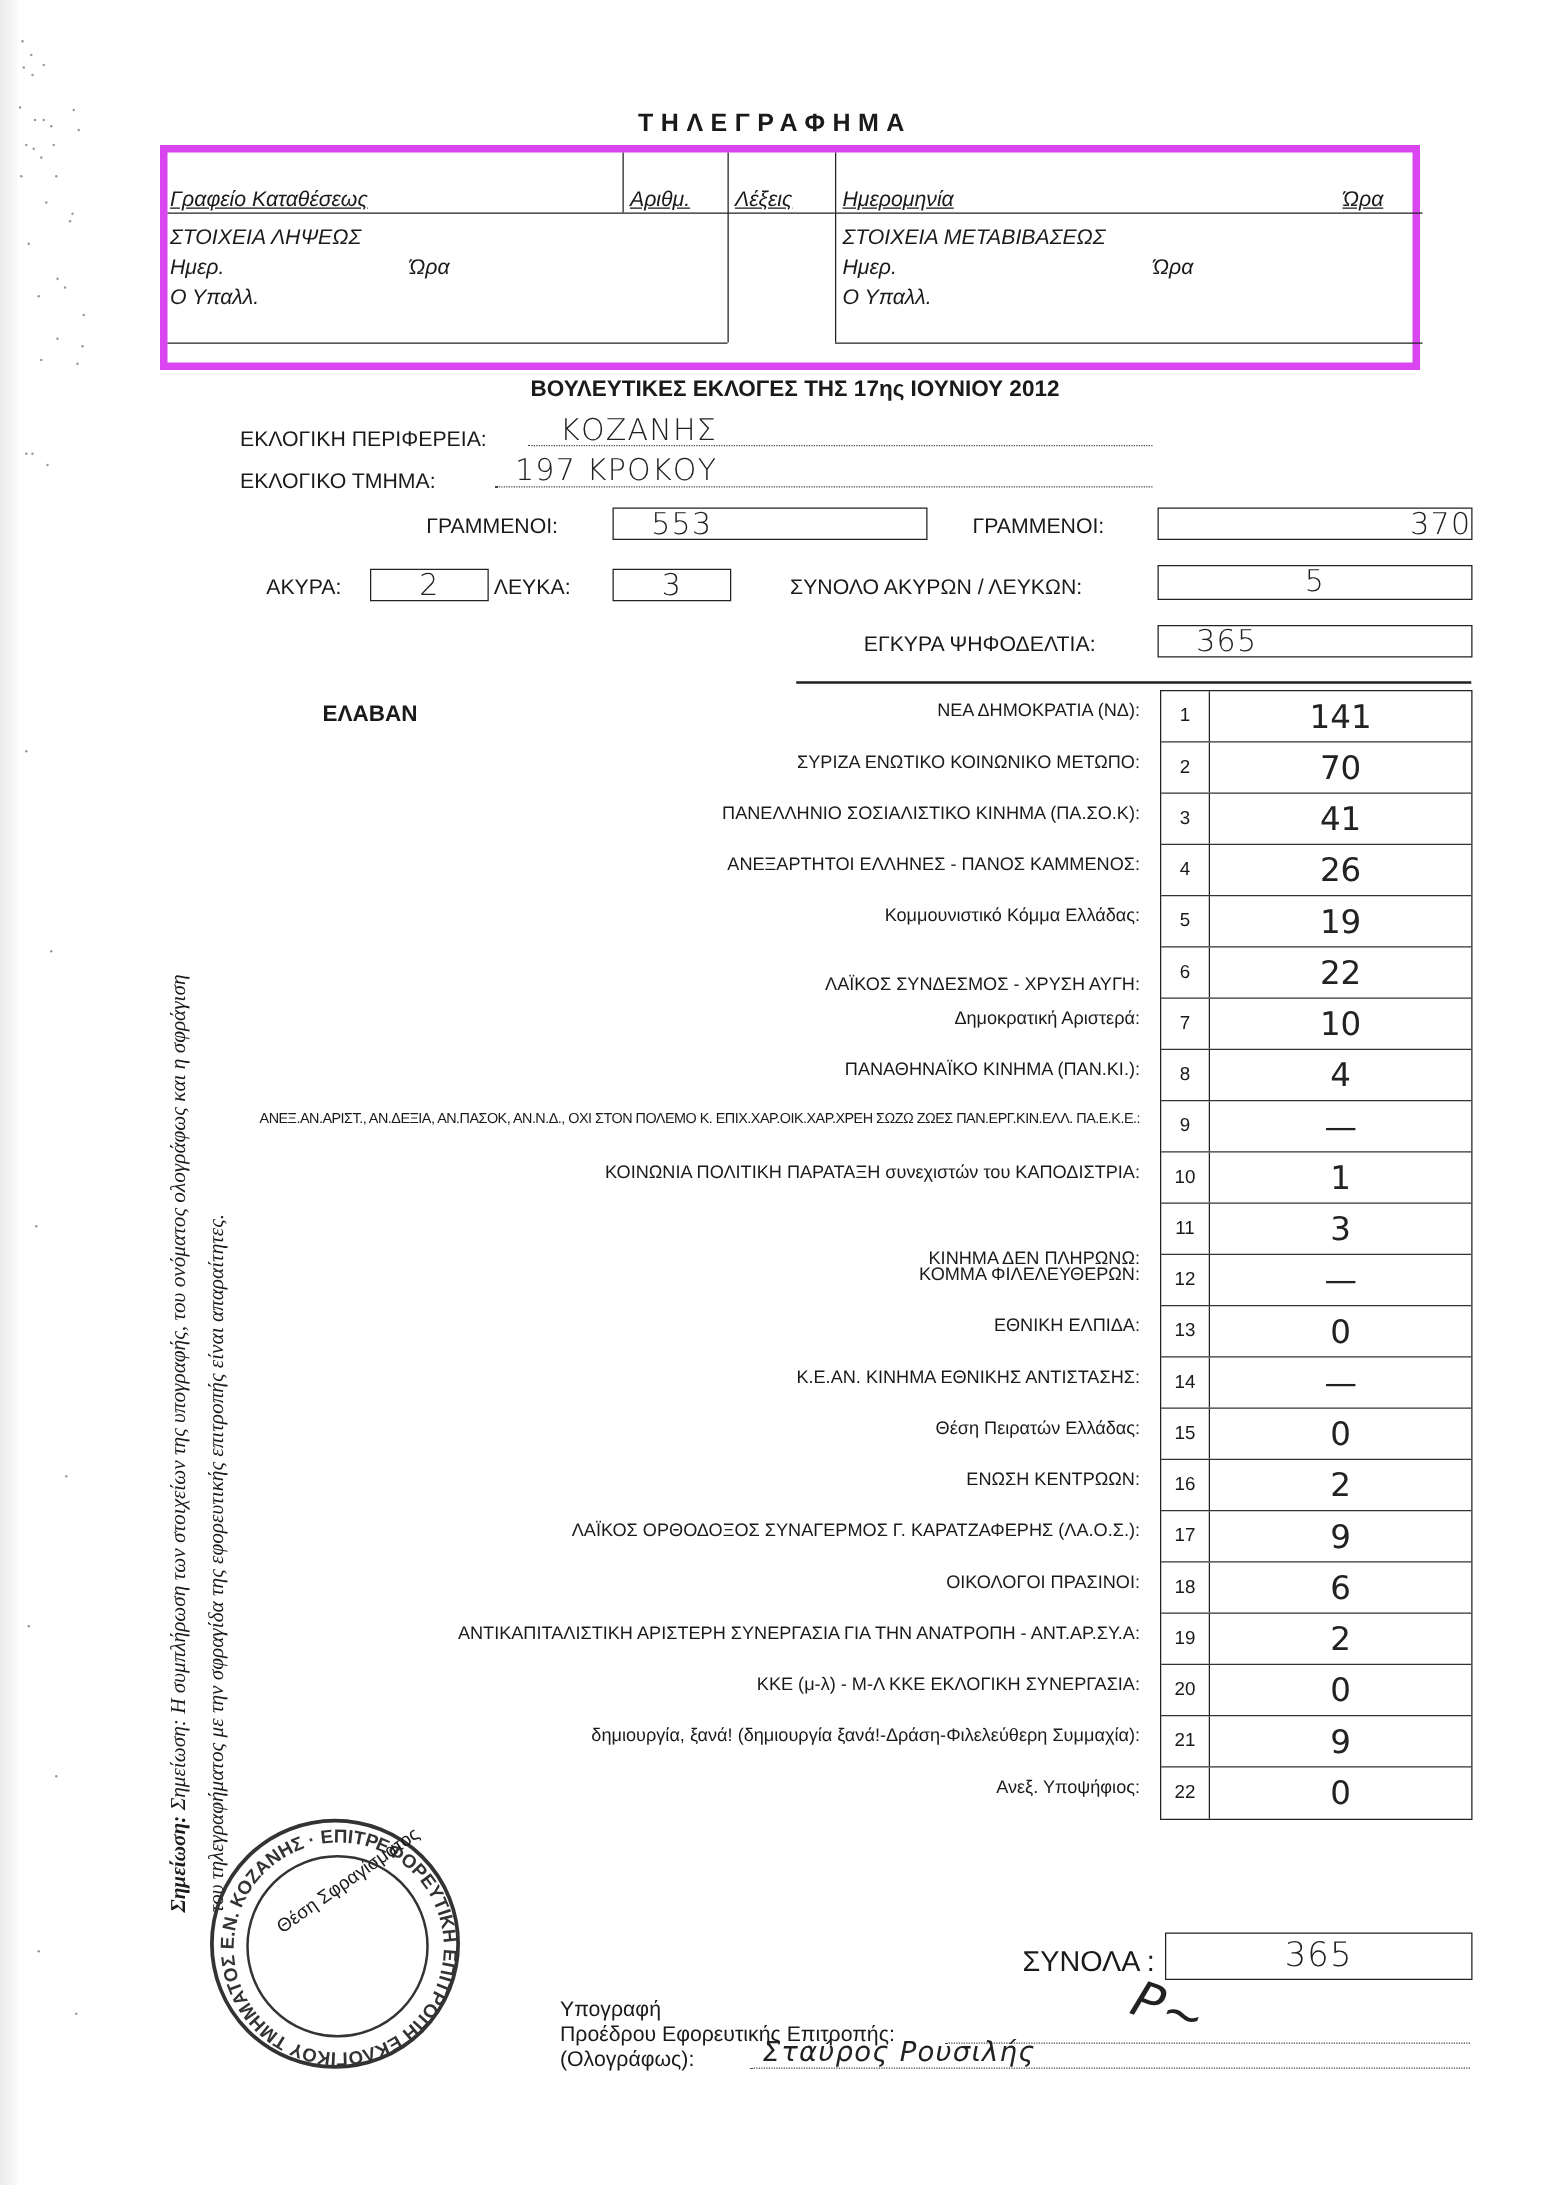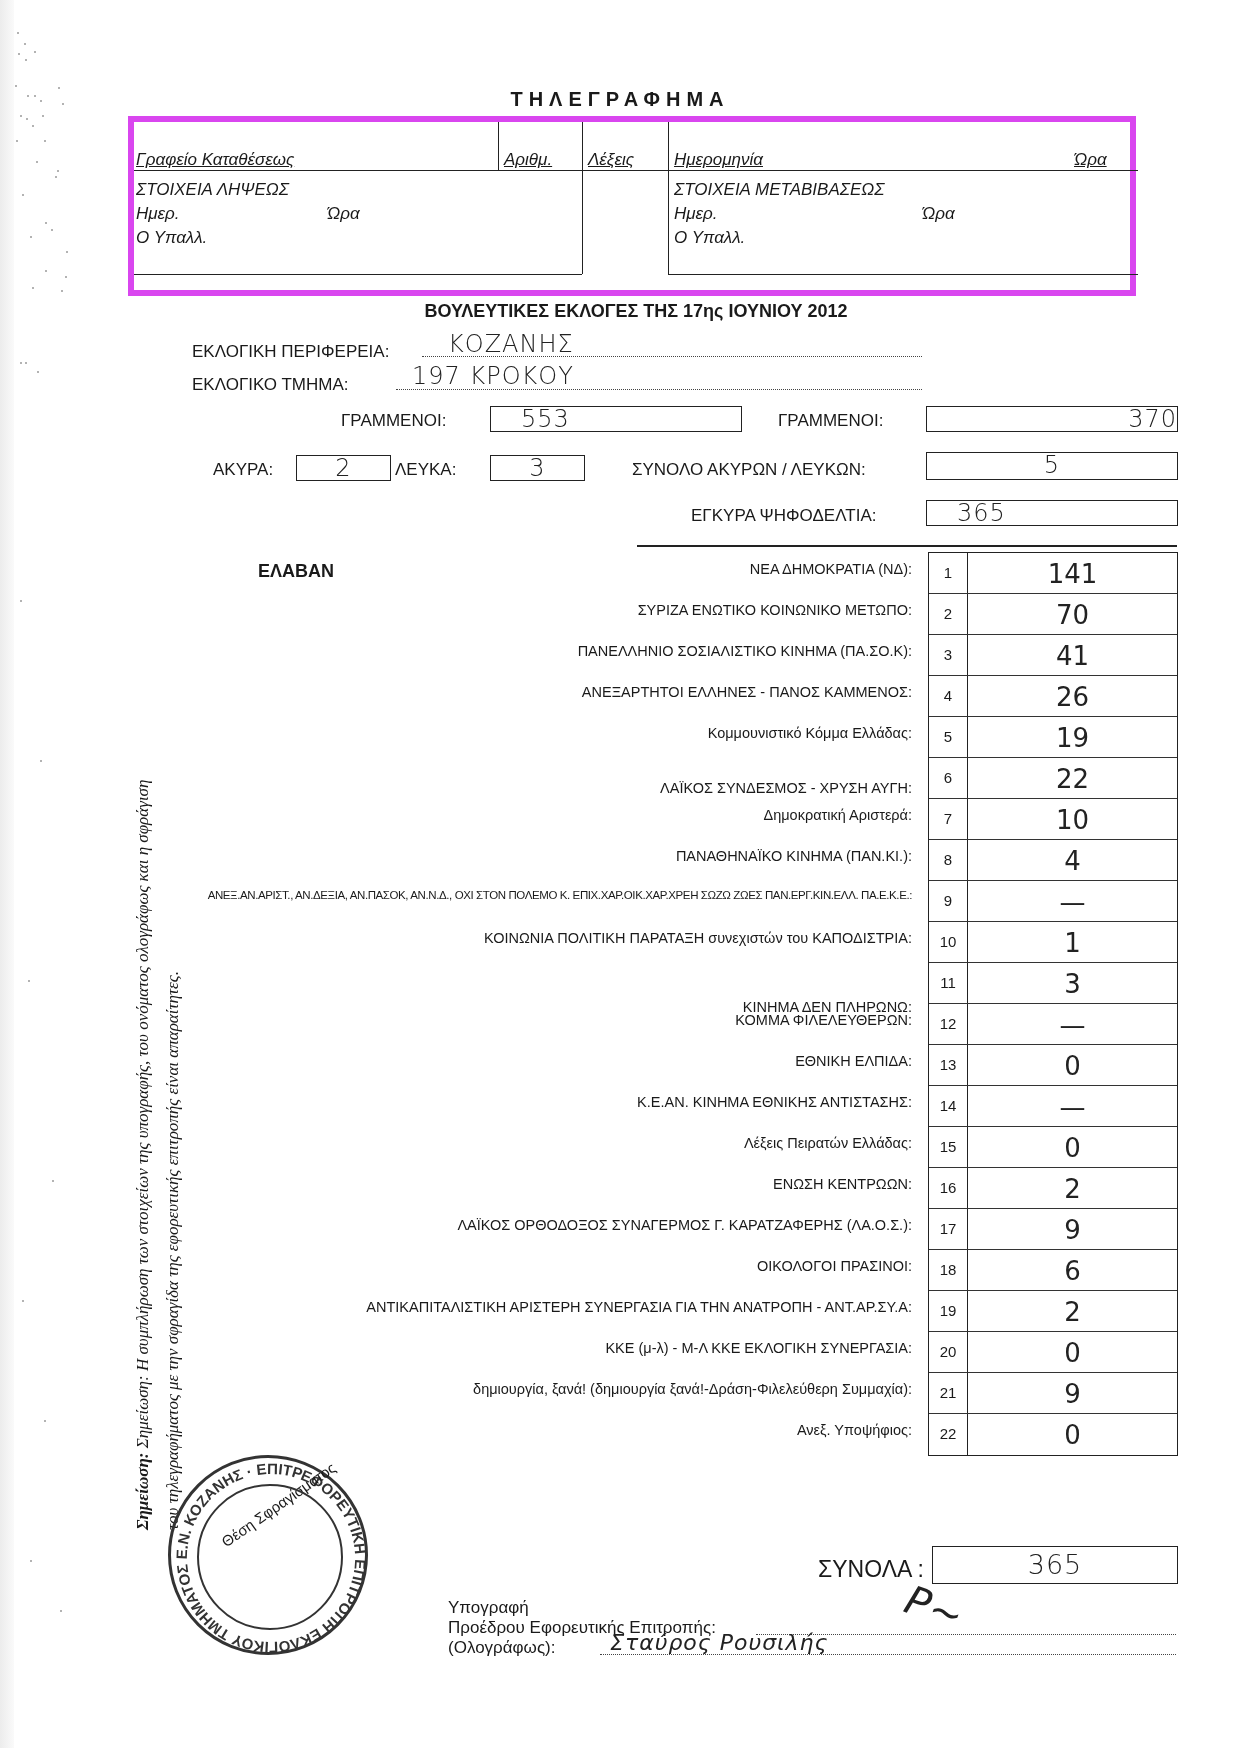--- a/index.html
+++ b/index.html
@@ -174,21 +174,21 @@
     <span class="party" style="top: 725px;">Κομμουνιστικό Κόμμα Ελλάδας:</span>
     <span class="party" style="top: 780px; text-align: center;">ΛΑΪΚΟΣ ΣΥΝΔΕΣΜΟΣ - ΧΡΥΣΗ ΑΥΓΗ:</span>
     <span class="party" style="top: 807px;">Δημοκρατική Αριστερά:</span>
     <span class="party" style="top: 848px;">ΠΑΝΑΘΗΝΑΪΚΟ ΚΙΝΗΜΑ (ΠΑΝ.ΚΙ.):</span>
     <span class="party narrow" style="top: 889px;">ΑΝΕΞ.ΑΝ.ΑΡΙΣΤ., ΑΝ.ΔΕΞΙΑ, ΑΝ.ΠΑΣΟΚ, ΑΝ.Ν.Δ., ΟΧΙ ΣΤΟΝ ΠΟΛΕΜΟ Κ. ΕΠΙΧ.ΧΑΡ.ΟΙΚ.ΧΑΡ.ΧΡΕΗ ΣΩΖΩ ΖΩΕΣ ΠΑΝ.ΕΡΓ.ΚΙΝ.ΕΛΛ. ΠΑ.Ε.Κ.Ε.:</span>
     <span class="party" style="top: 930px;">ΚΟΙΝΩΝΙΑ ΠΟΛΙΤΙΚΗ ΠΑΡΑΤΑΞΗ συνεχιστών του ΚΑΠΟΔΙΣΤΡΙΑ:</span>
     <span class="party" style="top: 971px; margin-top: 28px;">ΚΙΝΗΜΑ ΔΕΝ ΠΛΗΡΩΝΩ:</span>
     <span class="party" style="top: 1012px;">ΚΟΜΜΑ ΦΙΛΕΛΕΥΘΕΡΩΝ:</span>
     <span class="party" style="top: 1053px;">ΕΘΝΙΚΗ ΕΛΠΙΔΑ:</span>
     <span class="party" style="top: 1094px;">Κ.Ε.ΑΝ. ΚΙΝΗΜΑ ΕΘΝΙΚΗΣ ΑΝΤΙΣΤΑΣΗΣ:</span>
-    <span class="party" style="top: 1135px;">Λέξεις Πειρατών Ελλάδας:</span>
+    <span class="party" style="top: 1135px;">Θέση Πειρατών Ελλάδας:</span>
     <span class="party" style="top: 1176px;">ΕΝΩΣΗ ΚΕΝΤΡΩΩΝ:</span>
     <span class="party" style="top: 1217px;">ΛΑΪΚΟΣ ΟΡΘΟΔΟΞΟΣ ΣΥΝΑΓΕΡΜΟΣ Γ. ΚΑΡΑΤΖΑΦΕΡΗΣ (ΛΑ.Ο.Σ.):</span>
     <span class="party" style="top: 1258px;">ΟΙΚΟΛΟΓΟΙ ΠΡΑΣΙΝΟΙ:</span>
     <span class="party" style="top: 1299px;">ΑΝΤΙΚΑΠΙΤΑΛΙΣΤΙΚΗ ΑΡΙΣΤΕΡΗ ΣΥΝΕΡΓΑΣΙΑ ΓΙΑ ΤΗΝ ΑΝΑΤΡΟΠΗ - ΑΝΤ.ΑΡ.ΣΥ.Α:</span>
     <span class="party" style="top: 1340px;">ΚΚΕ (μ-λ) - Μ-Λ ΚΚΕ ΕΚΛΟΓΙΚΗ ΣΥΝΕΡΓΑΣΙΑ:</span>
     <span class="party" style="top: 1381px;">δημιουργία, ξανά! (δημιουργία ξανά!-Δράση-Φιλελεύθερη Συμμαχία):</span>
     <span class="party" style="top: 1422px;">Ανεξ. Υποψήφιος:</span>
   </div>
 
 <div class="results" id="results-table">

